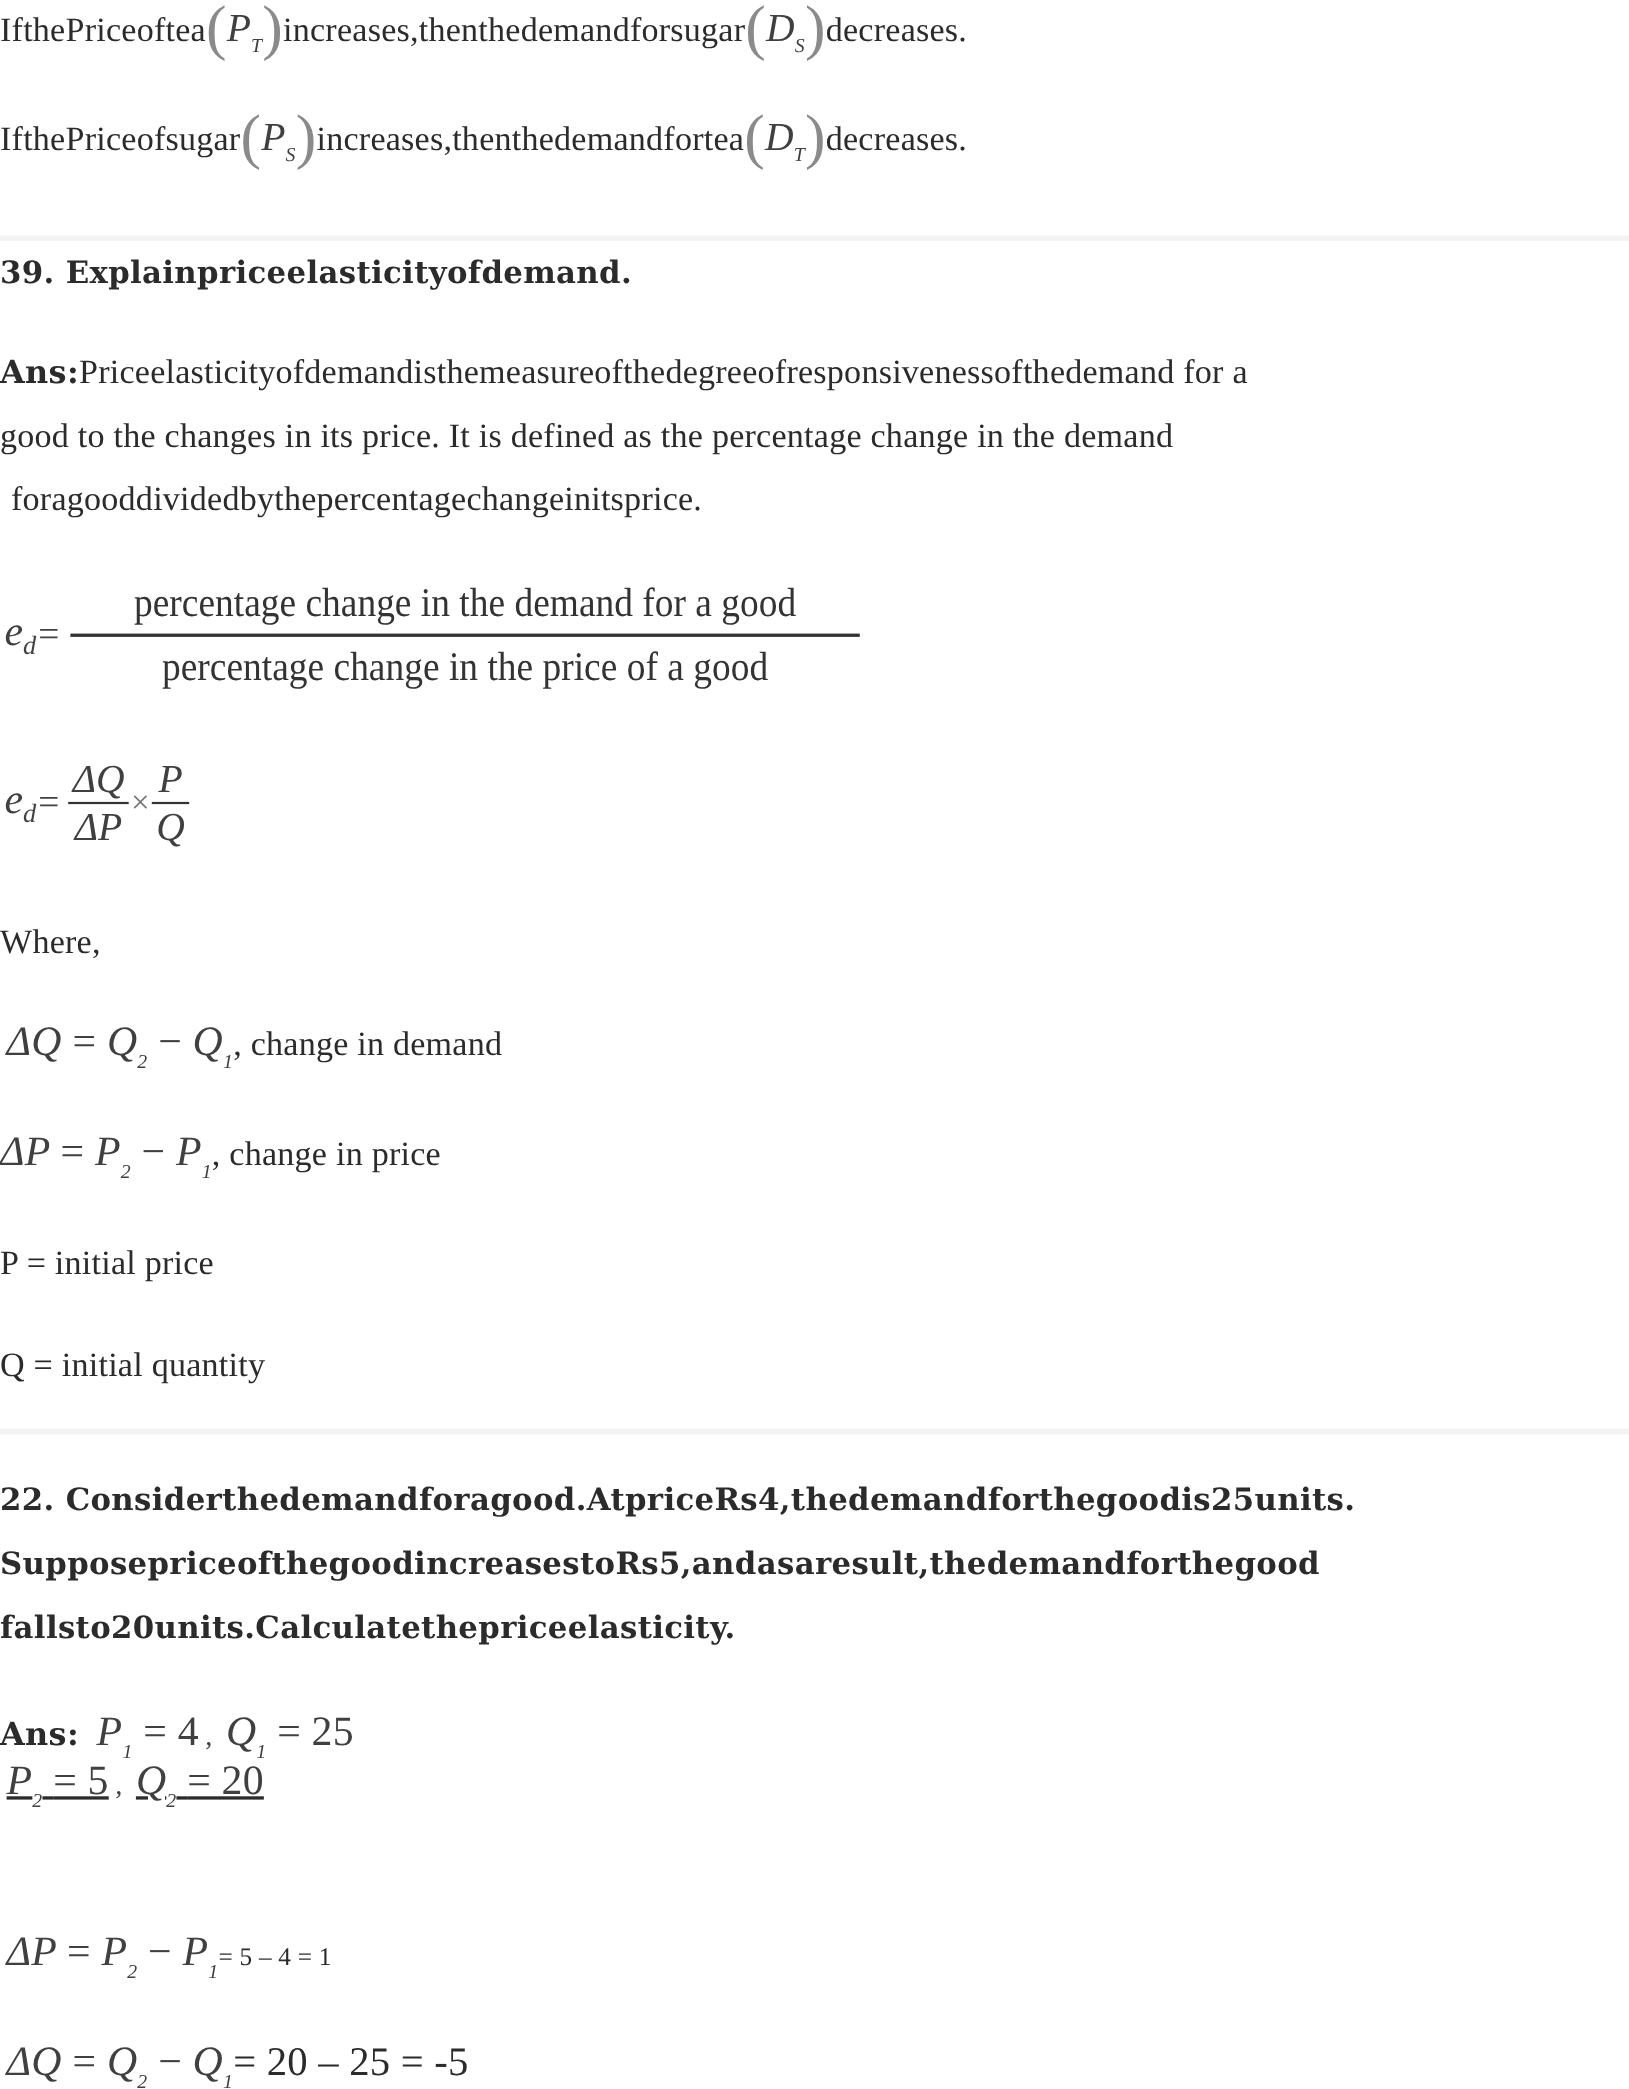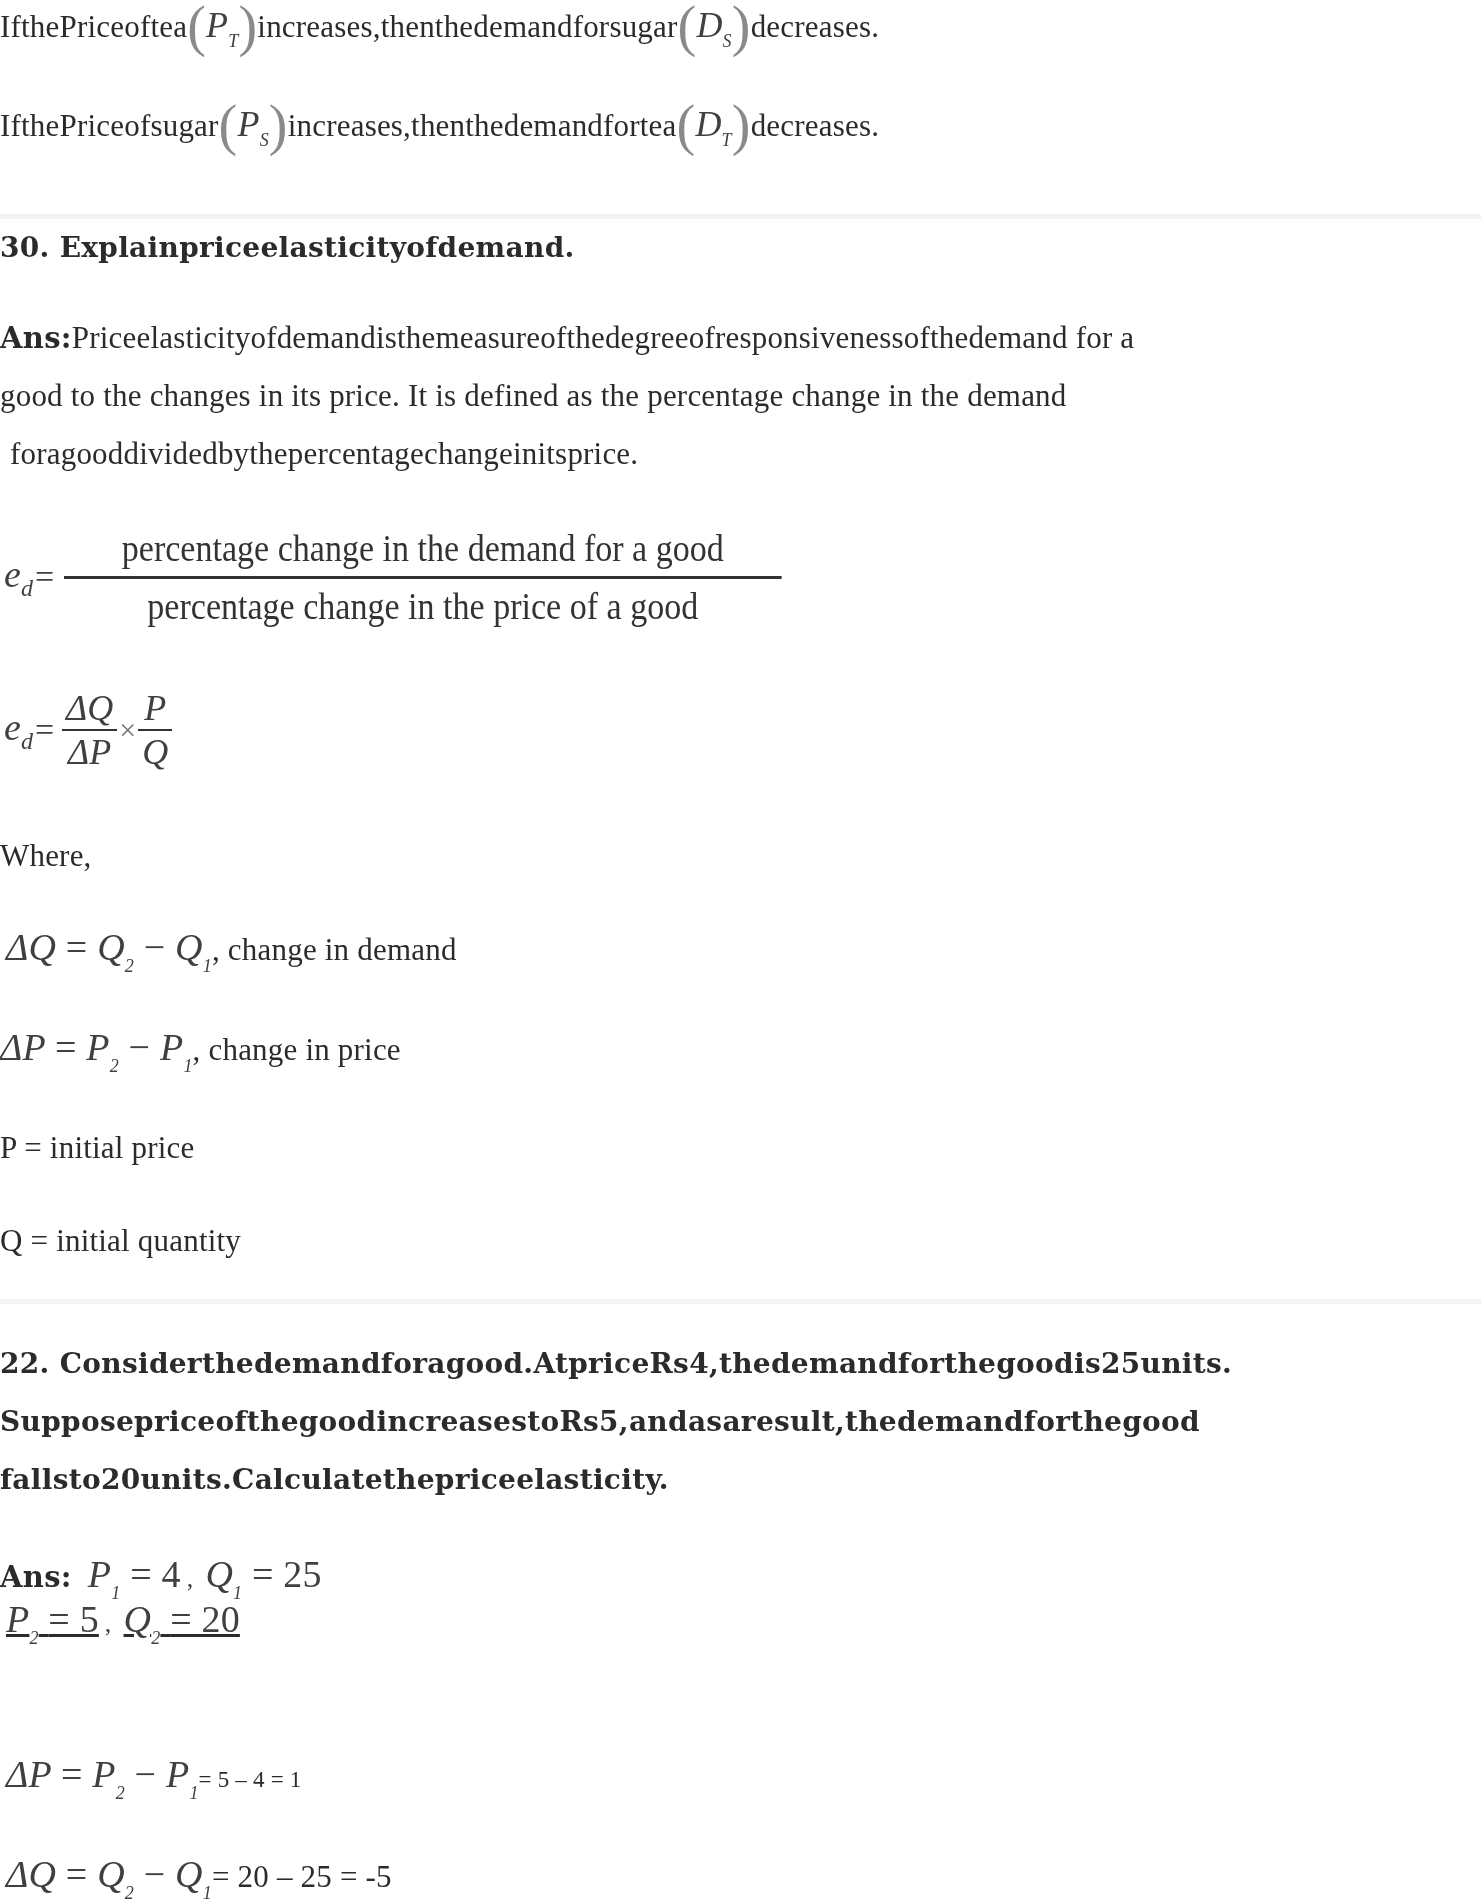--- a/index.html
+++ b/index.html
@@ -31,21 +31,21 @@
 <div class="abs txt" style="left:0; top:0; height:50px; line-height:50px;">
   <span>IfthePriceoftea</span><span class="paren">(</span><span class="math inline-math" style="font-size:36px;"><span>P</span><span class="sub">T</span></span><span class="paren">)</span><span>increases,thenthedemandforsugar</span><span class="paren">(</span><span class="math inline-math" style="font-size:36px;"><span>D</span><span class="sub">S</span></span><span class="paren">)</span><span>decreases.</span>
 </div>
 
 <div class="abs txt" style="left:0; top:98px; height:52px; line-height:52px;">
   <span>IfthePriceofsugar</span><span class="paren">(</span><span class="math inline-math" style="font-size:36px;"><span>P</span><span class="sub">S</span></span><span class="paren">)</span><span>increases,thenthedemandfortea</span><span class="paren">(</span><span class="math inline-math" style="font-size:36px;"><span>D</span><span class="sub">T</span></span><span class="paren">)</span><span>decreases.</span>
 </div>
 
 <div class="sep" style="top:214px;"></div>
 
-<div class="abs bold" style="left:0; top:228px; line-height:40px;">30. Explainpriceelasticityofdemand.</div>
+<div class="abs bold" style="left:0; top:228px; line-height:40px;">39. Explainpriceelasticityofdemand.</div>
 
 <div class="abs txt" style="left:0; top:318px; line-height:40px;">
   <span class="bold" style="font-size:29px;">Ans:</span><span>Priceelasticityofdemandisthemeasureofthedegreeofresponsivenessofthedemand for a</span>
 </div>
 <div class="abs txt" style="left:0; top:376px; line-height:40px;">good to the changes in its price. It is defined as the percentage change in the demand</div>
 <div class="abs txt" style="left:10px; top:434px; line-height:40px;">foragooddividedbythepercentagechangeinitsprice.</div>
 
 <div class="abs" style="left:4px; top:518px; height:118px; display:flex; align-items:center;">
   <span class="ed math"><span>e</span><sub>d</sub></span>
   <span class="math" style="font-size:34px; margin:0 10px 0 2px;">=</span>
@@ -92,14 +92,14 @@
 <div class="abs txt" style="left:0; top:1548px; line-height:52px;">
   <span class="bold" style="font-size:29px; margin-right:16px;">Ans:</span><span class="math inline-math"><span>P</span><span class="sub-r">1</span> <span style="font-style:normal;">= 4</span><span style="font-style:normal; font-size:26px; margin:0 12px 0 6px;">,</span><span>Q</span><span class="sub-r">1</span> <span style="font-style:normal;margin-top:23px;">= 25</span></span>
 </div>
 <div class="abs txt" style="left:6px; top:1596px; line-height:46px;text-decoration:underline;">
   <span class="math inline-math"><span>P</span><span class="sub-r">2</span> <span style="font-style:normal;">= 5</span><span style="font-style:normal; font-size:26px; margin:0 12px 0 6px;">,</span><span>Q</span><span class="sub-r">2</span> <span style="font-style:normal;">= 20</span></span>
 </div>
 <div class="abs txt" style="left:6px; top:1748px; line-height:52px;">
   <span class="math inline-math"><span>ΔP</span> <span style="font-style:normal;">=</span> <span>P</span><span class="sub-r">2</span> <span style="font-style:normal;">−</span> <span>P</span><span class="sub-r">1</span></span><span style="font-size:23px;">= 5 – 4 = 1</span>
 </div>
 <div class="abs txt" style="left:6px; top:1848px; line-height:52px;">
-  <span class="math inline-math"><span>ΔQ</span> <span style="font-style:normal;">=</span> <span>Q</span><span class="sub-r">2</span> <span style="font-style:normal;">−</span> <span>Q</span><span class="sub-r">1</span></span><span style="font-size:31px;">= 20 – 25 = -5</span>
+  <span class="math inline-math"><span>ΔQ</span> <span style="font-style:normal;">=</span> <span>Q</span><span class="sub-r">2</span> <span style="font-style:normal;">−</span> <span>Q</span><span class="sub-r">1</span></span><span style="font-size:37px;">= 20 – 25 = -5</span>
 </div>
 
 </body></html>

